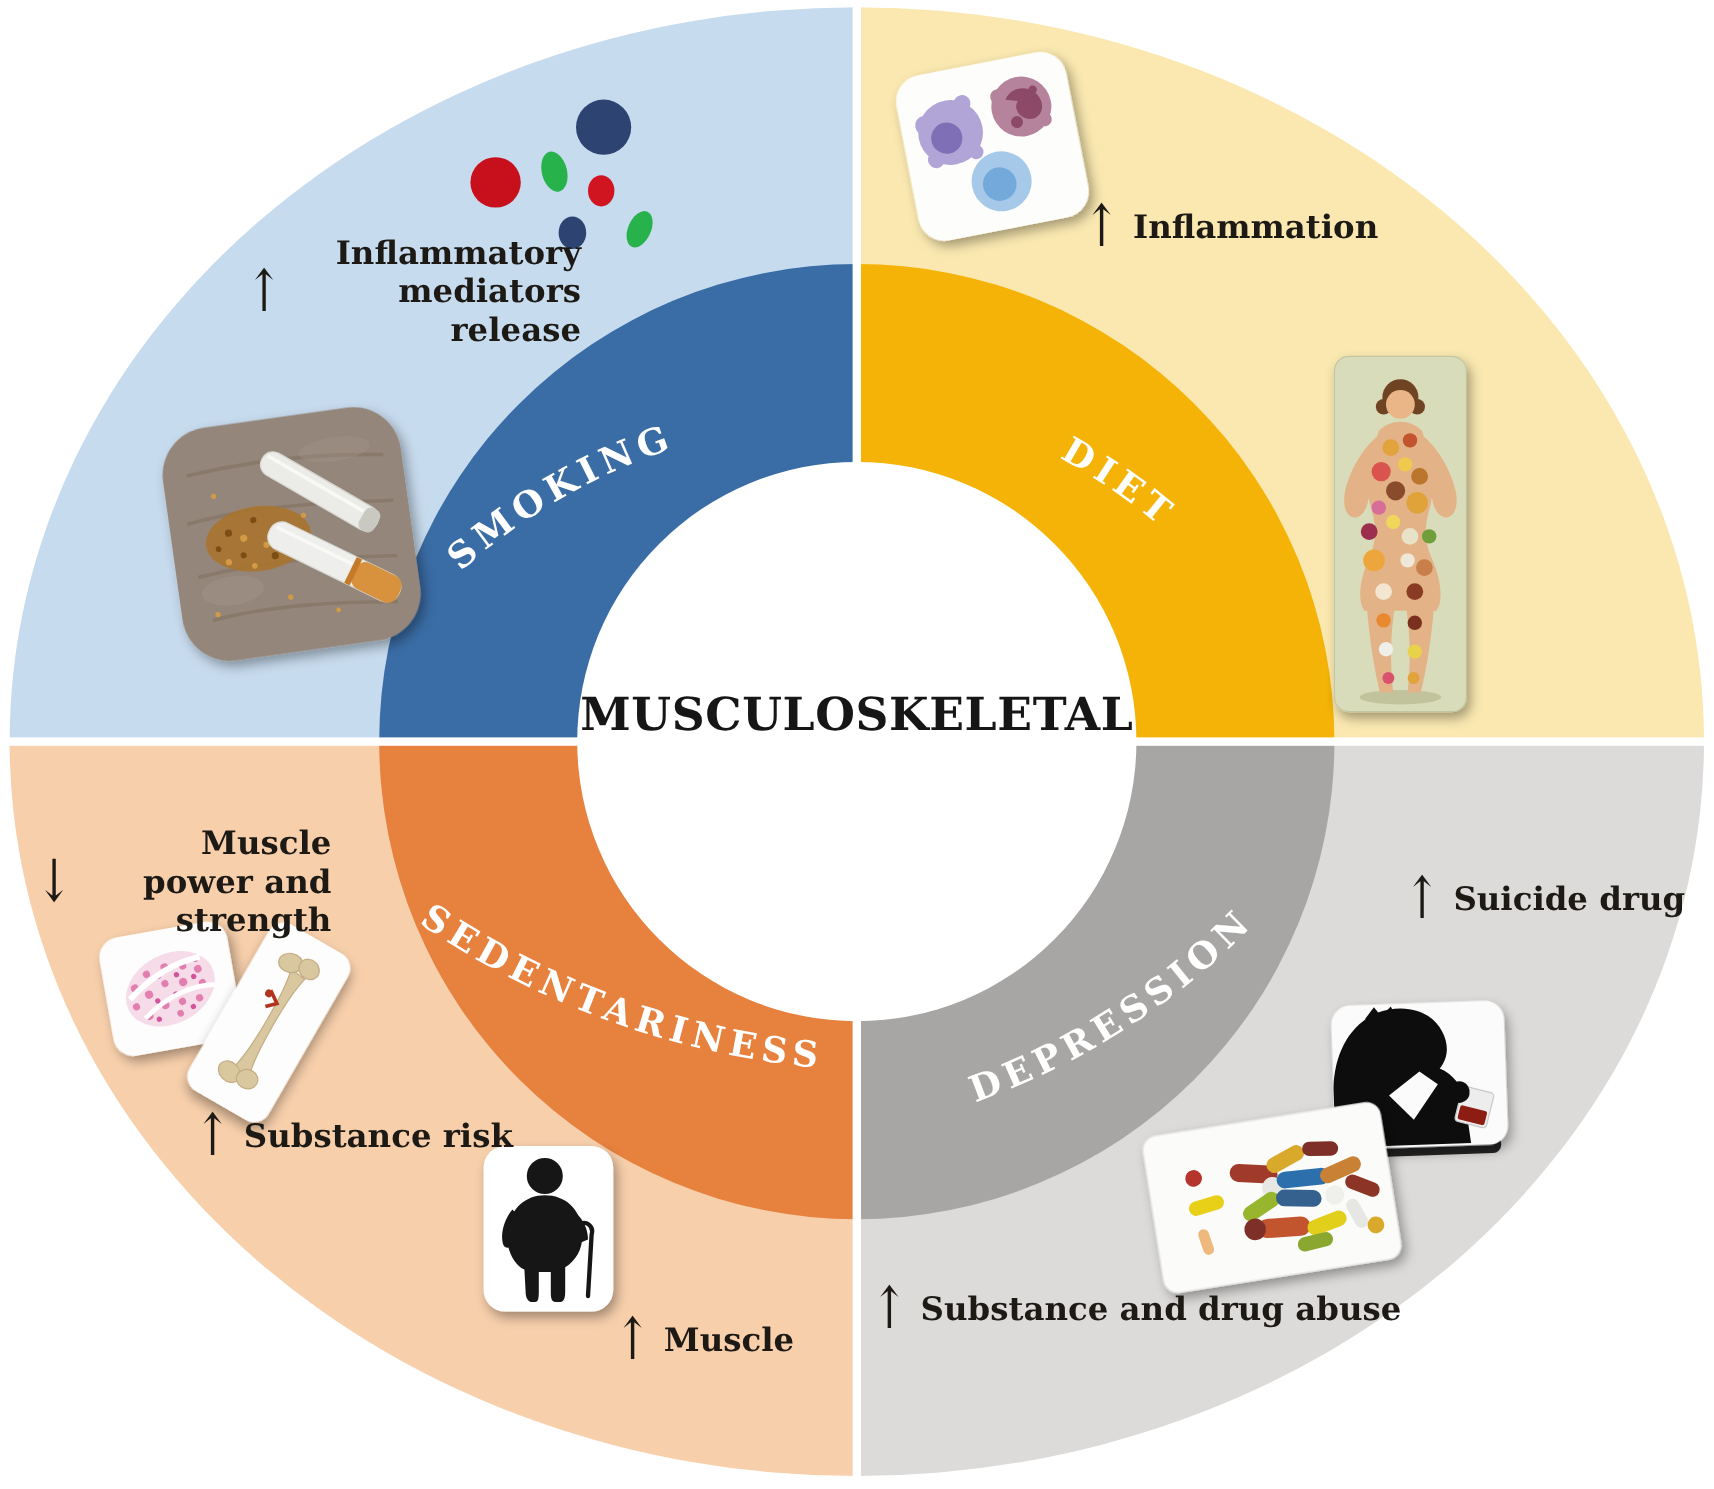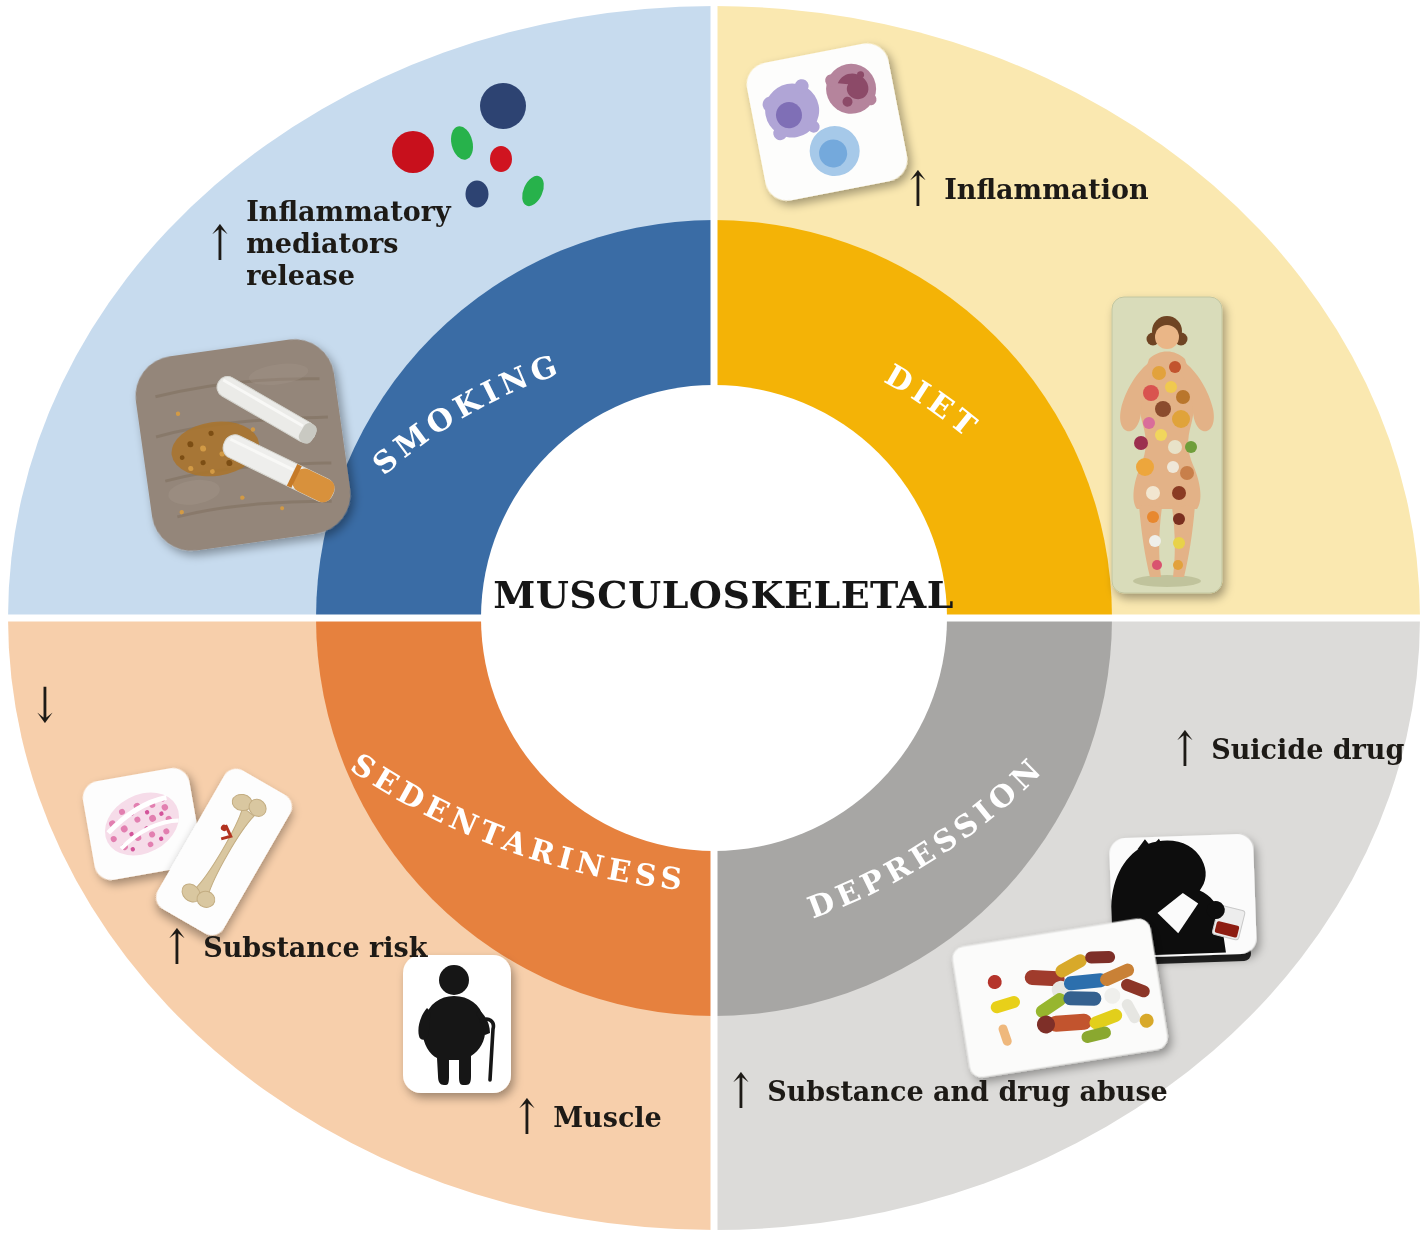--- a/index.html
+++ b/index.html
@@ -1,24 +1,24 @@
 <!DOCTYPE html>
 <html><head>
 <meta charset="utf-8">
 <style>
   html,body{margin:0;padding:0;background:#ffffff;}
   .stage{position:relative;width:1428px;height:1241px;background:#ffffff;overflow:hidden;
          font-family:"DejaVu Serif","Liberation Serif",serif;}
   .stage svg{position:absolute;left:0;top:0;}
-  .title{position:absolute;left:474px;top:568px;width:480px;text-align:right;
+  .title{position:absolute;left:474px;top:568px;width:480px;text-align:center;
          font-size:38px;font-weight:700;color:#161616;line-height:1.4;letter-spacing:.5px;}
   .ann{position:absolute;display:flex;align-items:center;font-weight:700;font-size:27px;color:#1d1a16;}
   .ann .arrow{font-size:36px;font-weight:400;line-height:1;transform:scaleY(1.35);margin-right:11px;}
   .ann .ann-text{line-height:1.18;text-align:right;}
-  .ann.center .ann-text{text-align:left;}
+  .ann.center .ann-text{text-align:right;}
   .ring-label{fill:#ffffff;font-family:"DejaVu Serif","Liberation Serif",serif;
               font-size:30px;font-weight:600;letter-spacing:5px;}
 </style>
 </head>
 <body>
 
 <div class="stage">
 
 <svg width="1428" height="1241" viewBox="0 0 1428 1241">
   <defs>
@@ -284,20 +284,21 @@
   <span class="ann-text" style="width:238px;">Inflammatory mediators release</span>
 </div>
 
 <div class="ann" style="left:903px;top:172px;">
   <span class="arrow">↑</span>
   <span class="ann-text">Inflammation</span>
 </div>
 
 <div class="ann center" style="left:30px;top:688px;">
   <span class="arrow">↓</span>
+  <span class="ann-text" style="width:205px;">Muscle power and strength</span>
 </div>
 
 <div class="ann" style="left:162px;top:930px;">
   <span class="arrow">↑</span>
   <span class="ann-text">Substance risk</span>
 </div>
 
 <div class="ann" style="left:512px;top:1100px;">
   <span class="arrow">↑</span>
   <span class="ann-text">Muscle</span>

